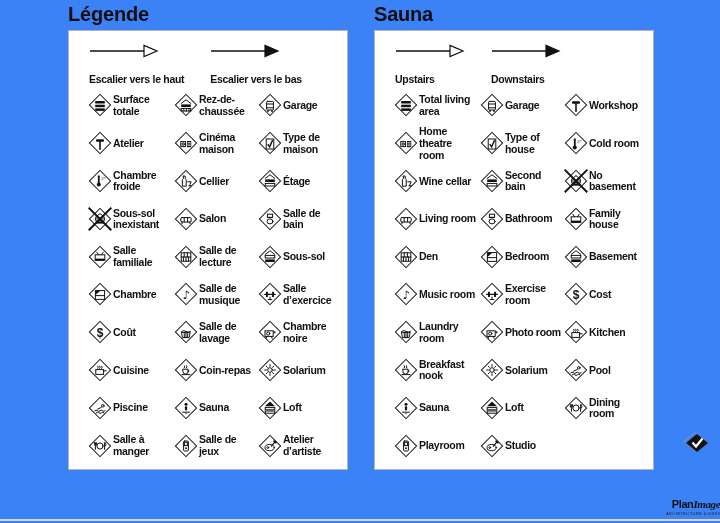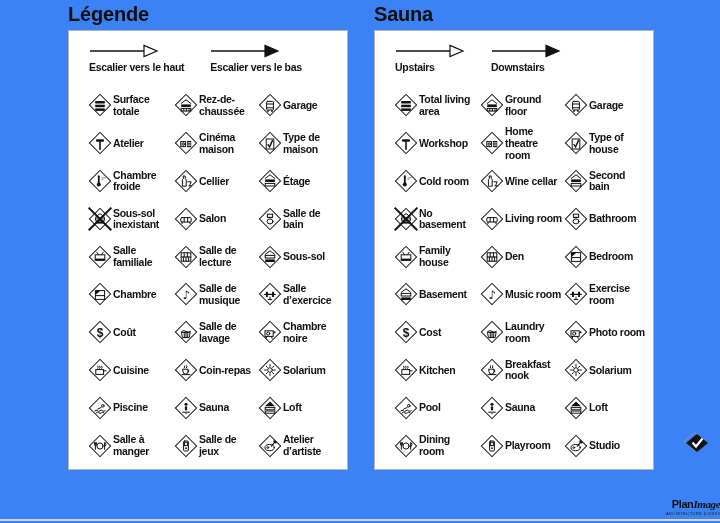--- a/index.html
+++ b/index.html
@@ -12,21 +12,21 @@
   .panel-wrap.fr{left:68px;}
   .panel-wrap.en{left:374px;}
   .panel-title{
     margin:0;height:30px;line-height:28px;font-size:20px;font-weight:700;
     letter-spacing:-0.2px;color:#0d0d0d;
   }
   .panel{position:relative;height:440px;border:1px solid #b3b3b3;background:#fff;box-sizing:border-box;}
   .arrows{position:absolute;top:13px;left:20px;right:6px;display:flex;gap:26px;}
   .arrow-group{display:flex;flex-direction:column;}
   .arrow-svg{display:block;}
-  .arrow-label{margin-top:3px;font-size:10.5px;font-weight:700;letter-spacing:-0.3px;white-space:nowrap;}
+  .arrow-label{margin-top:15px;font-size:10.5px;font-weight:700;letter-spacing:-0.3px;white-space:nowrap;}
   .grid{
     position:absolute;top:56px;left:18px;right:4px;bottom:4px;
     display:grid;grid-template-columns:86px 84px 1fr;grid-template-rows:repeat(10,1fr);
   }
   .cell{display:flex;align-items:center;gap:0;min-width:0;}
   .dia{position:relative;width:26px;height:26px;flex:0 0 26px;}
   .dsq{
     position:absolute;left:4.5px;top:4.5px;width:16px;height:16px;
     border:1.2px solid #1a1a1a;background:#fff;transform:rotate(45deg);box-sizing:border-box;
   }
@@ -512,34 +512,20 @@
       <span class="dsq"></span>
       <svg class="glyph" viewBox="0 0 16 16">
                 <rect x="3.2" y="3" width="9.6" height="2.5" fill="#111"></rect>
                 <rect x="3.2" y="6.7" width="9.6" height="2.5" fill="#111"></rect>
                 <rect x="3.2" y="10.4" width="9.6" height="2.5" fill="#111"></rect>
               </svg>
     </span>
     <span class="lbl">Total living area</span>
   </div>
 
-  <div class="cell">
-    <span class="dia">
-      <span class="dsq"></span>
-      <svg class="glyph" viewBox="0 0 16 16">
-                <g fill="none" stroke="#111" stroke-width="1" stroke-linecap="round">
-                  <path d="M3.2 5.4 L8 1.8 L12.8 5.4"></path>
-                  <rect x="3.2" y="10.4" width="9.6" height="2.6"></rect>
-                  <path d="M5.8 10.4 V13 M8.4 10.4 V13 M11 10.4 V13"></path>
-                </g>
-                <rect x="3.2" y="6.4" width="9.6" height="2.6" fill="#111"></rect>
-              </svg>
-    </span>
-    <span class="lbl">Ground floor</span>
-  </div>
 
   <div class="cell">
     <span class="dia">
       <span class="dsq"></span>
       <svg class="glyph" viewBox="0 0 16 16">
                 <g fill="none" stroke="#111" stroke-width="1" stroke-linecap="round">
                   <rect x="4.6" y="3.4" width="6.8" height="8.6" rx="0.8"></rect>
                   <path d="M4.6 6 H11.4 M4.6 9.8 H11.4"></path>
                 </g>
                 <circle cx="6" cy="13" r="0.9" fill="#111"></circle>

